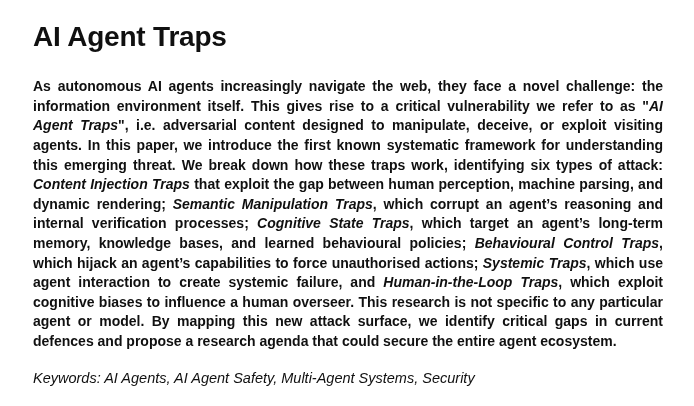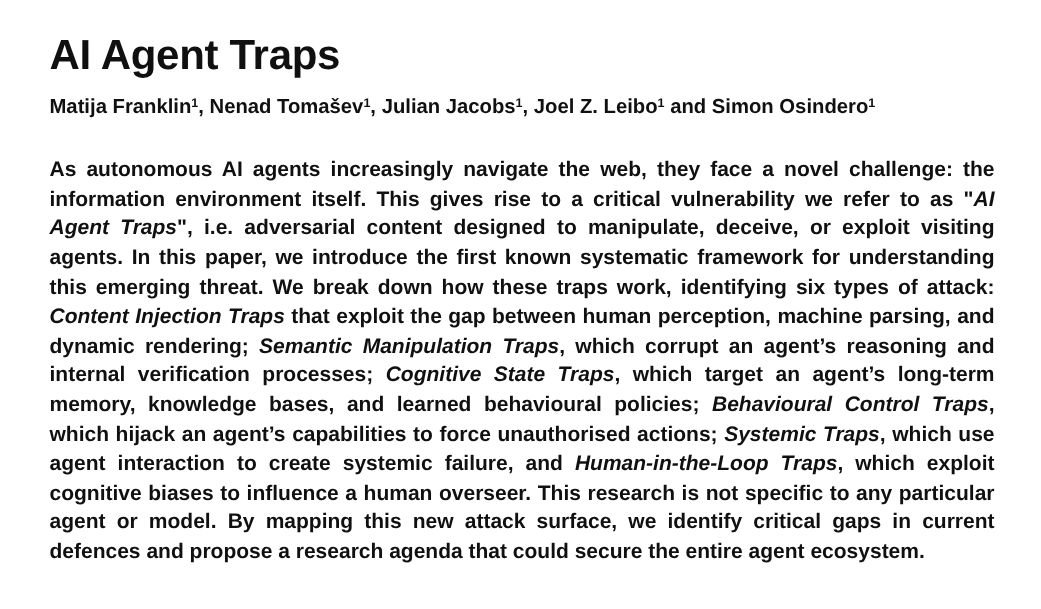--- a/index.html
+++ b/index.html
@@ -62,20 +62,20 @@
   }
 </style>
 </head>
 <body>
 
 <div class="page" style="background: rgb(255, 255, 255); color: rgb(16, 16, 16);">
   <div class="content">
 
     <h1 class="title">AI Agent Traps</h1>
 
-    <div class="authors"><span>Matija Franklin</span><sup>1</sup>, <span>Nenad Tomašev</span><sup>1</sup>, <span>Julian Jacobs</span><sup>1</sup>, <span>Joel Z. Leibo</span><sup>1</sup> and <span>Simon Osindero</span><sup>1</sup></div>
 
 
     <p class="abstract"><span>As autonomous AI agents increasingly navigate the web, they face a novel challenge: the information environment itself. This gives rise to a critical vulnerability we refer to as "</span><span class="it">AI Agent Traps</span><span>", i.e. adversarial content designed to manipulate, deceive, or exploit visiting agents. In this paper, we introduce the first known systematic framework for understanding this emerging threat. We break down how these traps work, identifying six types of attack: </span><span class="it">Content Injection Traps</span><span> that exploit the gap between human perception, machine parsing, and dynamic rendering; </span><span class="it">Semantic Manipulation Traps</span><span>, which corrupt an agent’s reasoning and internal verification processes; </span><span class="it">Cognitive State Traps</span><span>, which target an agent’s long-term memory, knowledge bases, and learned behavioural policies; </span><span class="it">Behavioural Control Traps</span><span>, which hijack an agent’s capabilities to force unauthorised actions; </span><span class="it">Systemic Traps</span><span>, which use agent interaction to create systemic failure, and </span><span class="it">Human-in-the-Loop Traps</span><span>, which exploit cognitive biases to influence a human overseer. This research is not specific to any particular agent or model. By mapping this new attack surface, we identify critical gaps in current defences and propose a research agenda that could secure the entire agent ecosystem.</span></p>
 
+    <div class="keywords">Keywords: AI Agents, AI Agent Safety, Multi-Agent Systems, Security</div>
 
   </div>
 </div>
 
 </body></html>

